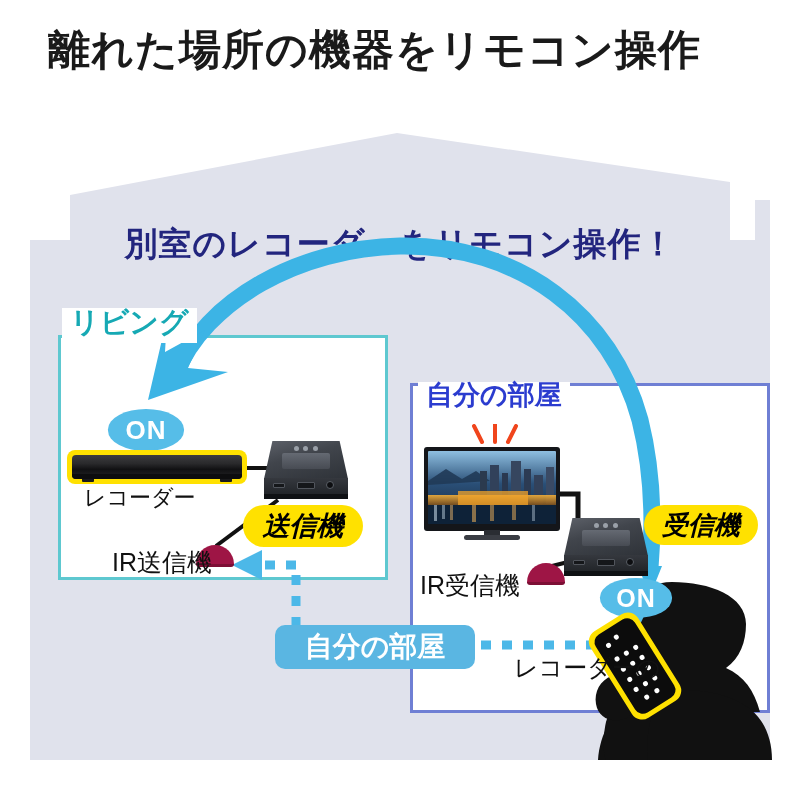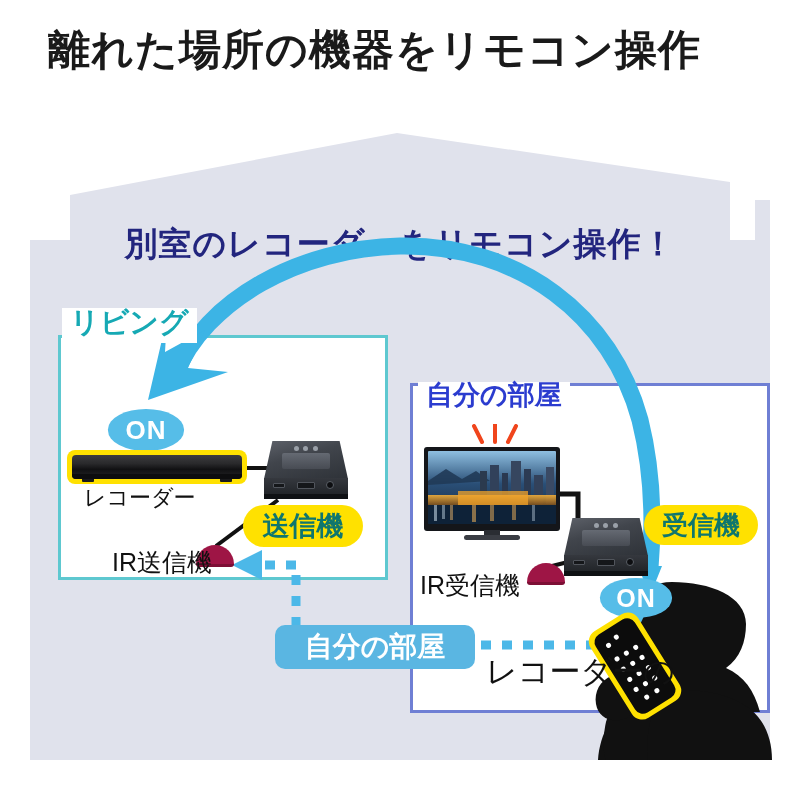--- a/index.html
+++ b/index.html
@@ -42,24 +42,24 @@
     position:absolute;background:#ffffff;
     font-weight:bold;white-space:nowrap;line-height:1;
     padding:2px 8px 4px 8px;
     font-family:Liberation Mono, monospace;
   }
   #label-living{left:62px;top:308px;font-size:29px;color:#16a9b4;}
   #label-own{left:418px;top:382px;font-size:27px;color:#2b3ccf;}
 
   
   .pill{
-    position:absolute;background:#ffe100;color:#0f766e;
+    position:absolute;background:#ffe100;color:#000000;
     font-weight:bold;border-radius:22px;
     display:flex;align-items:center;justify-content:center;
-    white-space:nowrap;line-height:1;
+    white-space:nowrap;line-height:1;font-style:italic;
   }
   #pill-tx{left:243px;top:505px;width:120px;height:42px;font-size:27px;}
   #pill-rx{left:644px;top:505px;width:114px;height:40px;font-size:26px;}
 
   
   #badge-signal{
     position:absolute;left:275px;top:625px;width:200px;height:44px;
     background:#5ab6e2;color:#ffffff;border-radius:10px;
     display:flex;align-items:center;justify-content:center;
     font-size:28px;font-weight:bold;white-space:nowrap;line-height:1;
@@ -79,21 +79,21 @@
     border-top:19px solid #56bde8;
   }
   #on-left{left:108px;top:409px;width:76px;height:42px;font-size:26px;}
   #on-right{left:600px;top:578px;width:72px;height:40px;font-size:25px;}
 
   
   .cap{position:absolute;color:#111111;font-weight:normal;white-space:nowrap;line-height:1.12;}
   #cap-recorder{left:84px;top:486px;font-size:22px;}
   #cap-ir-tx{left:112px;top:548px;font-size:25px;text-align:right;}
   #cap-ir-rx{left:420px;top:571px;font-size:25px;}
-  #cap-remote{left:486px;top:655px;font-size:31px;text-align:right;width:130px;font-family:Liberation Serif, serif;}
+  #cap-remote{left:514px;top:655px;font-size:24px;text-align:right;width:130px;font-family:Liberation Serif, serif;}
 
   
   #tv{position:absolute;left:424px;top:447px;width:136px;height:92px;}
   #tv-body{position:absolute;left:0;top:0;width:136px;height:84px;
     background:#14161a;border-radius:3px;box-sizing:border-box;padding:4px;}
   #tv-screen{position:absolute;left:4px;top:4px;width:128px;height:73px;border-radius:1px;overflow:hidden;}
   #tv-stand-neck{position:absolute;left:60px;top:83px;width:16px;height:7px;background:#2a2d33;}
   #tv-stand-base{position:absolute;left:40px;top:88px;width:56px;height:5px;background:#3a3d44;border-radius:3px;}
 
   

